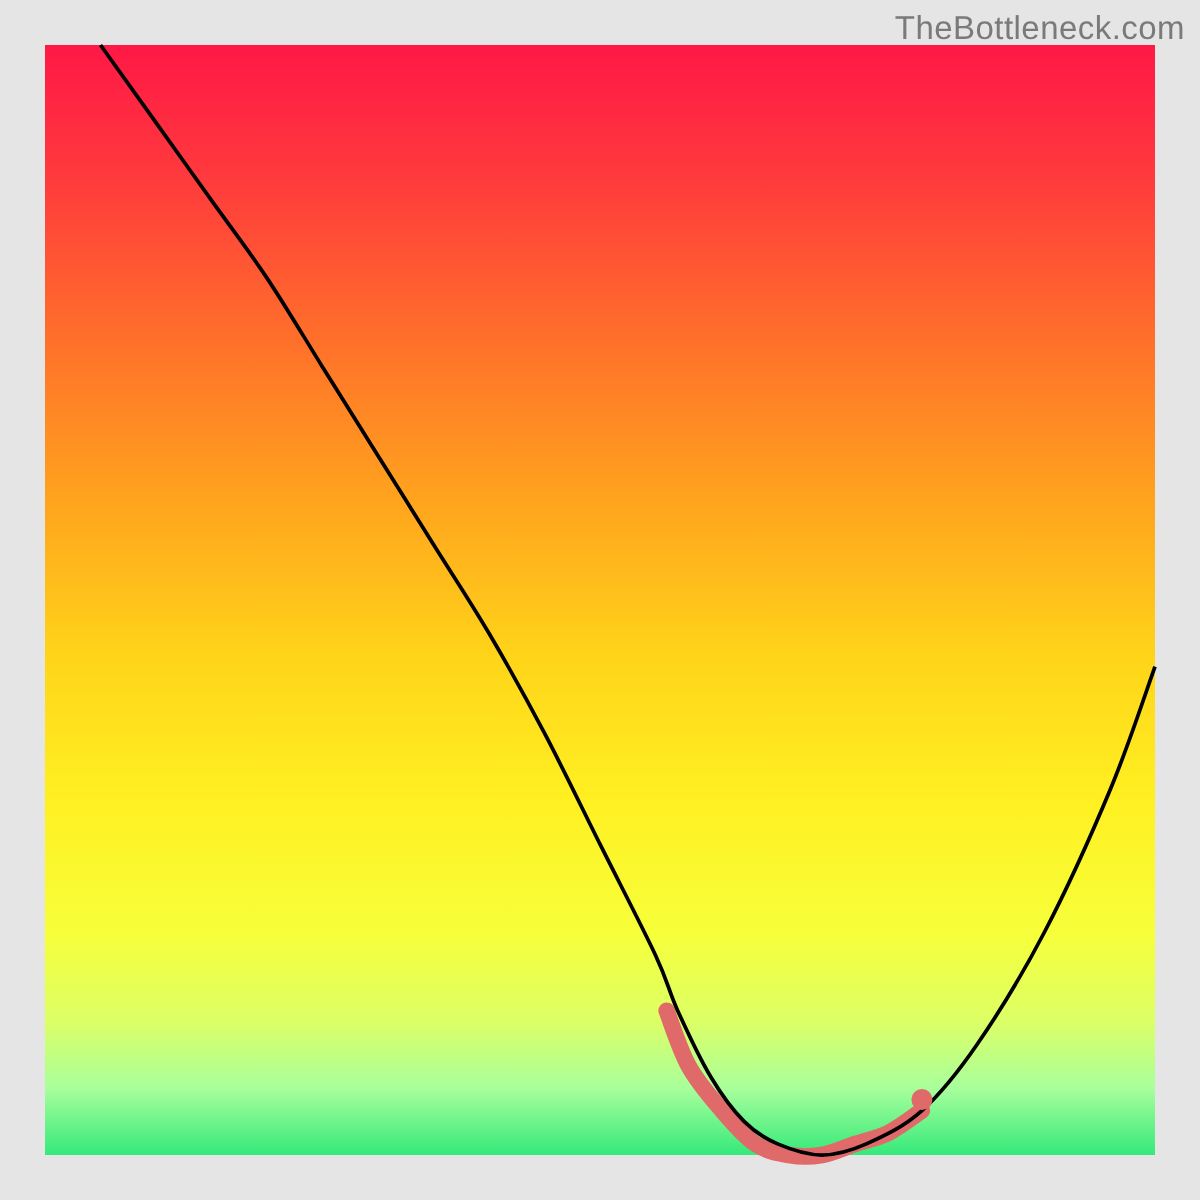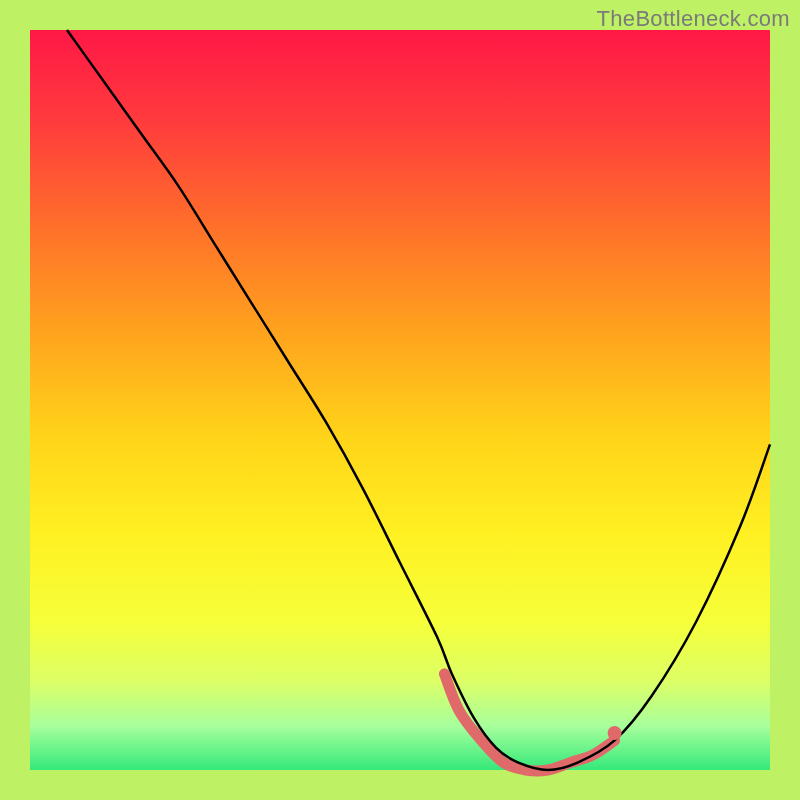--- a/index.html
+++ b/index.html
@@ -8,21 +8,21 @@
     width: 800px;
     height: 800px;
     background: #000;
     overflow: hidden;
     font-family: Arial, Helvetica, sans-serif;
   }
   .frame {
     position: relative;
     width: 800px;
     height: 800px;
-    background: #bef264;
+    background: #e5e5e5;
   }
   .watermark {
     position: absolute;
     top: 6px;
     right: 10px;
     color: #7a7a7a;
     font-size: 22px;
     font-weight: 500;
     letter-spacing: 0.3px;
     z-index: 20;

